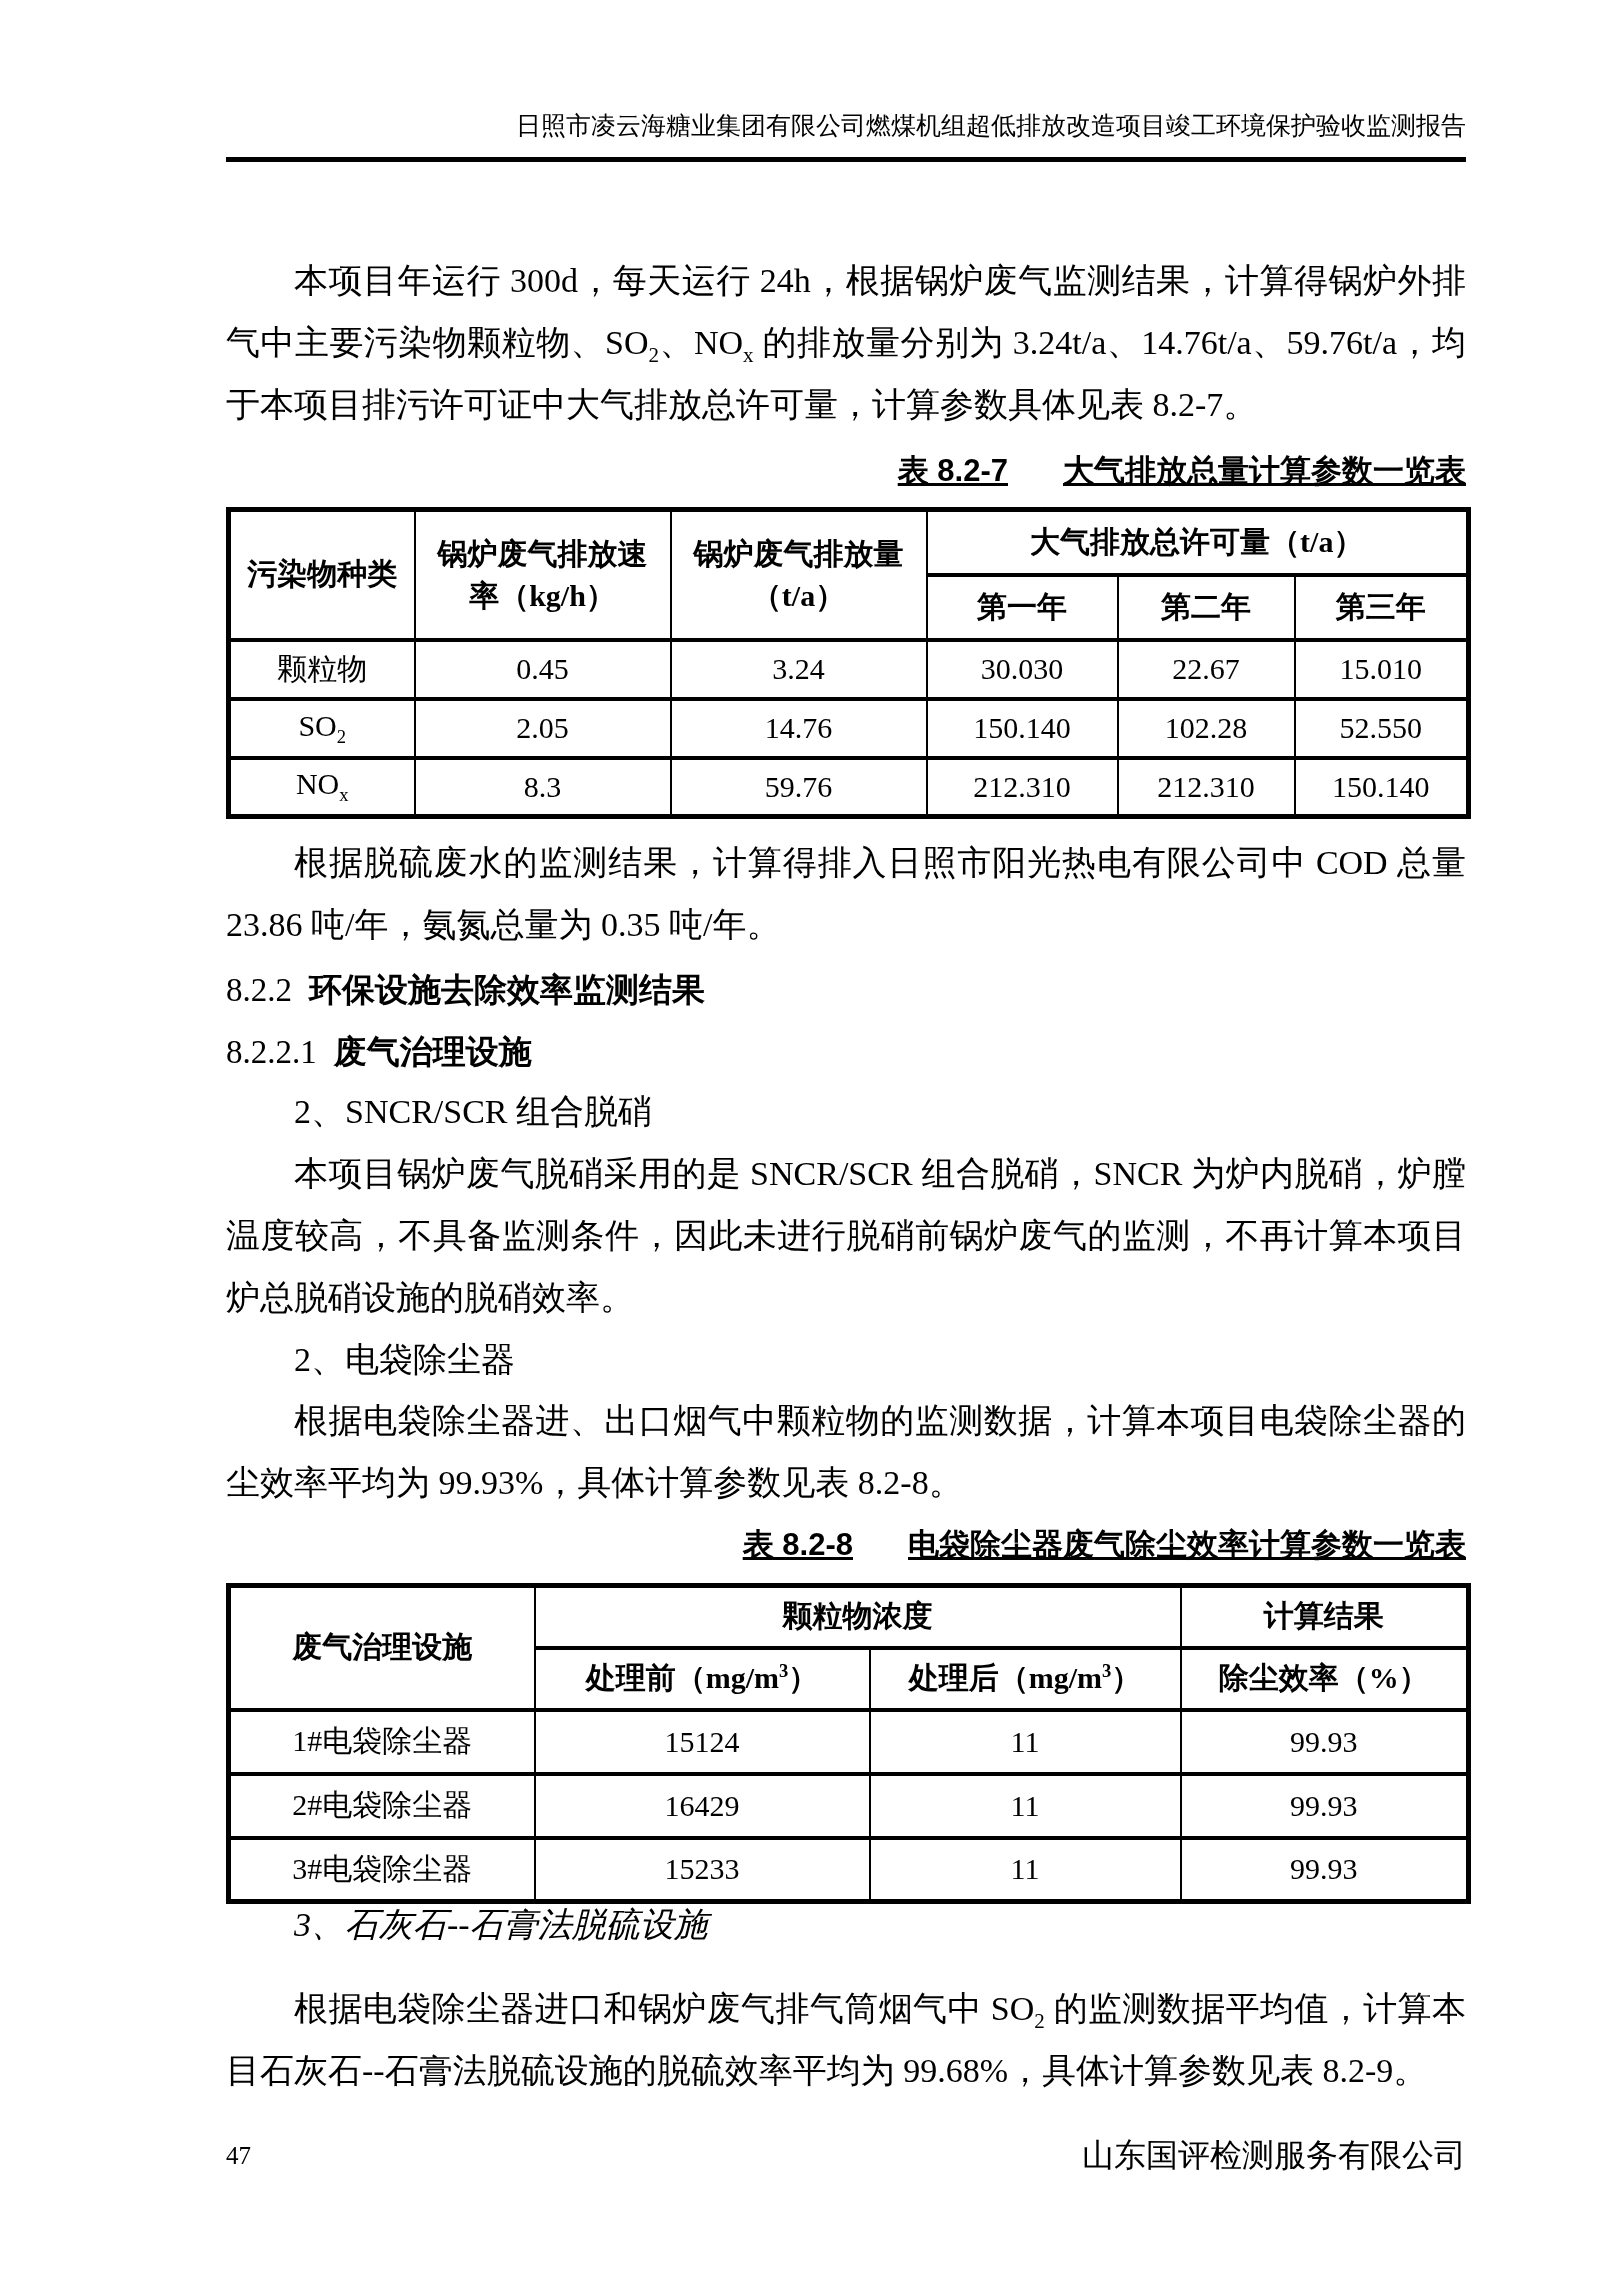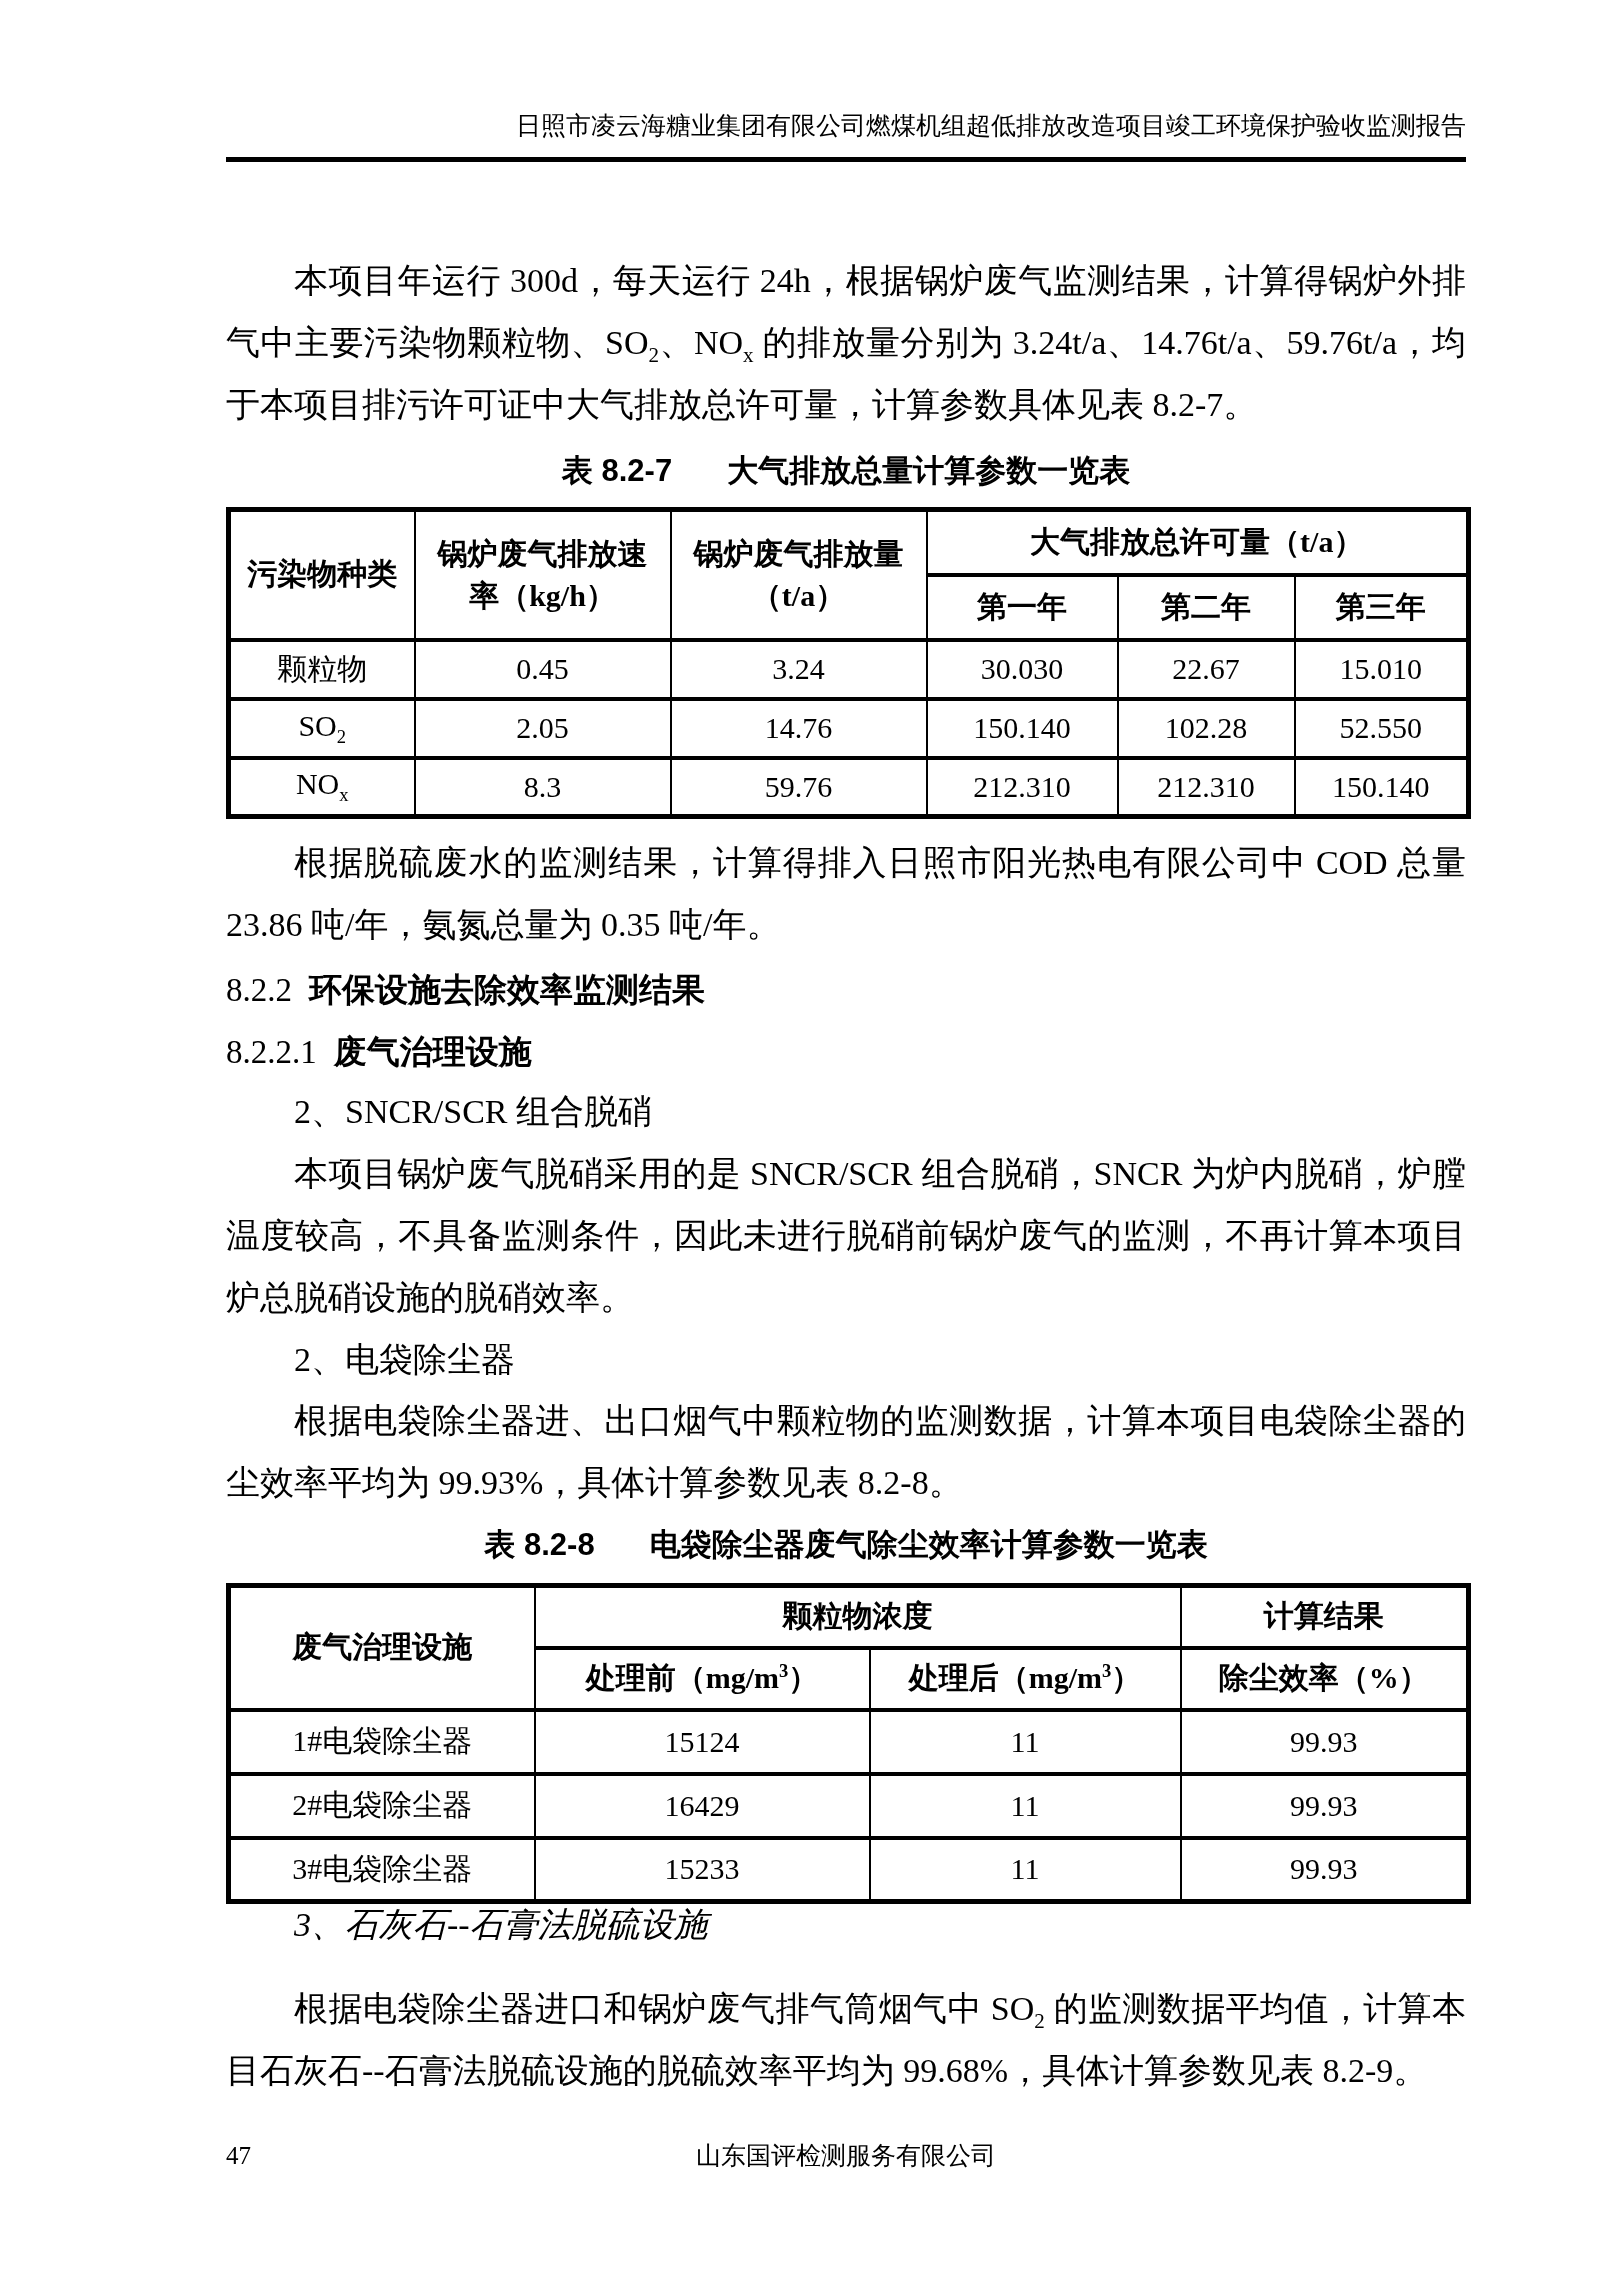--- a/index.html
+++ b/index.html
@@ -35,23 +35,24 @@
   #p3 { top:1143px; }
   #p4 { top:1390px; }
   #p5 { top:1978px; }
 
   .list-line { font-size:34px; line-height:62px; text-indent:68px; white-space:nowrap; }
   #li1 { top:1081px; }
   #li2 { top:1329px; }
   #li3 { top:1894px;font-style:italic; }
 
   .tbl-title {
-    text-align:center; font-size:31px; line-height:62px;
+    text-align:right; font-size:31px; line-height:62px;
     font-family:"Liberation Sans","DejaVu Sans",sans-serif; font-weight:700;
     white-space:nowrap;
+    text-decoration:underline;
   }
   .tbl-title .gap { display:inline-block; width:55px; }
   #t7title { top:440px; }
   #t8title { top:1514px; }
 
   table.doc-table {
     position:absolute; left:226px; width:1240px;
     border-collapse:collapse; table-layout:fixed;
     border:5.2px solid #000;
   }
@@ -63,21 +64,21 @@
     text-align:center; vertical-align:middle;
     padding:0 3.9px; overflow:hidden;
   }
   .doc-table th { font-size:30px; font-weight:700; }
   .doc-table td { font-size:30px; font-weight:400; }
   .pre { white-space:pre-line; line-height:42px; }
   .rh100 { height:65px; } .rh95 { height:62px; }
   .rh90 { height:59px; }  .rh98 { height:64px; }
   sub { font-size:0.62em; } sup { font-size:0.62em; }
 
-  .footer-company { top:2138px; height:35px; line-height:35px; font-size:25px; text-align:center; }
+  .footer-company { top:2138px; height:35px; line-height:35px; font-size:32px; text-align:right; }
   .footer-page    { top:2138px; height:35px; line-height:35px; font-size:25px; }
 </style>
 </head>
 <body>
 
 <div class="page">
 
   <div class="abs doc-header">日照市凌云海糖业集团有限公司燃煤机组超低排放改造项目竣工环境保护验收监测报告</div>
   <div class="abs header-rule"></div>
 

